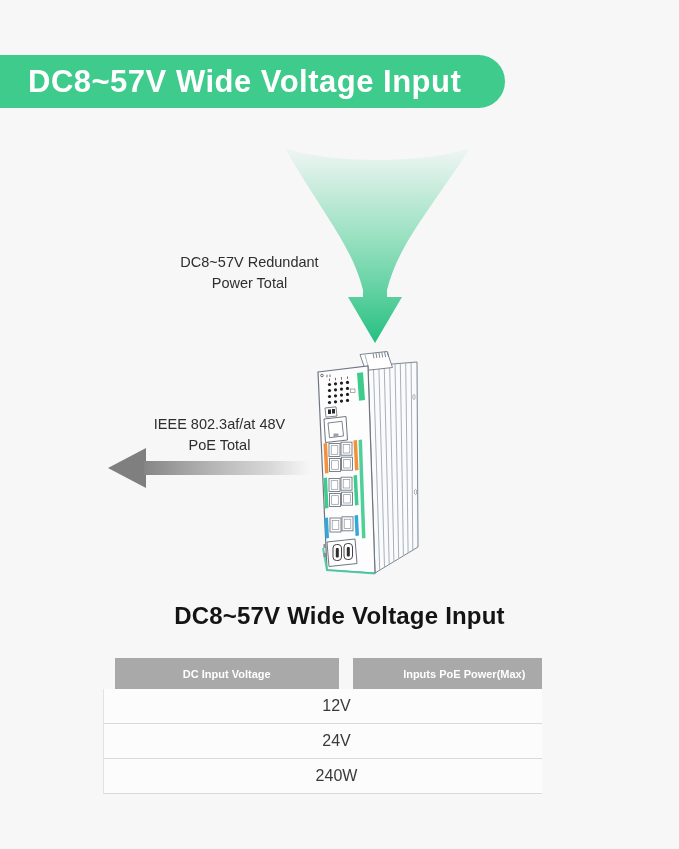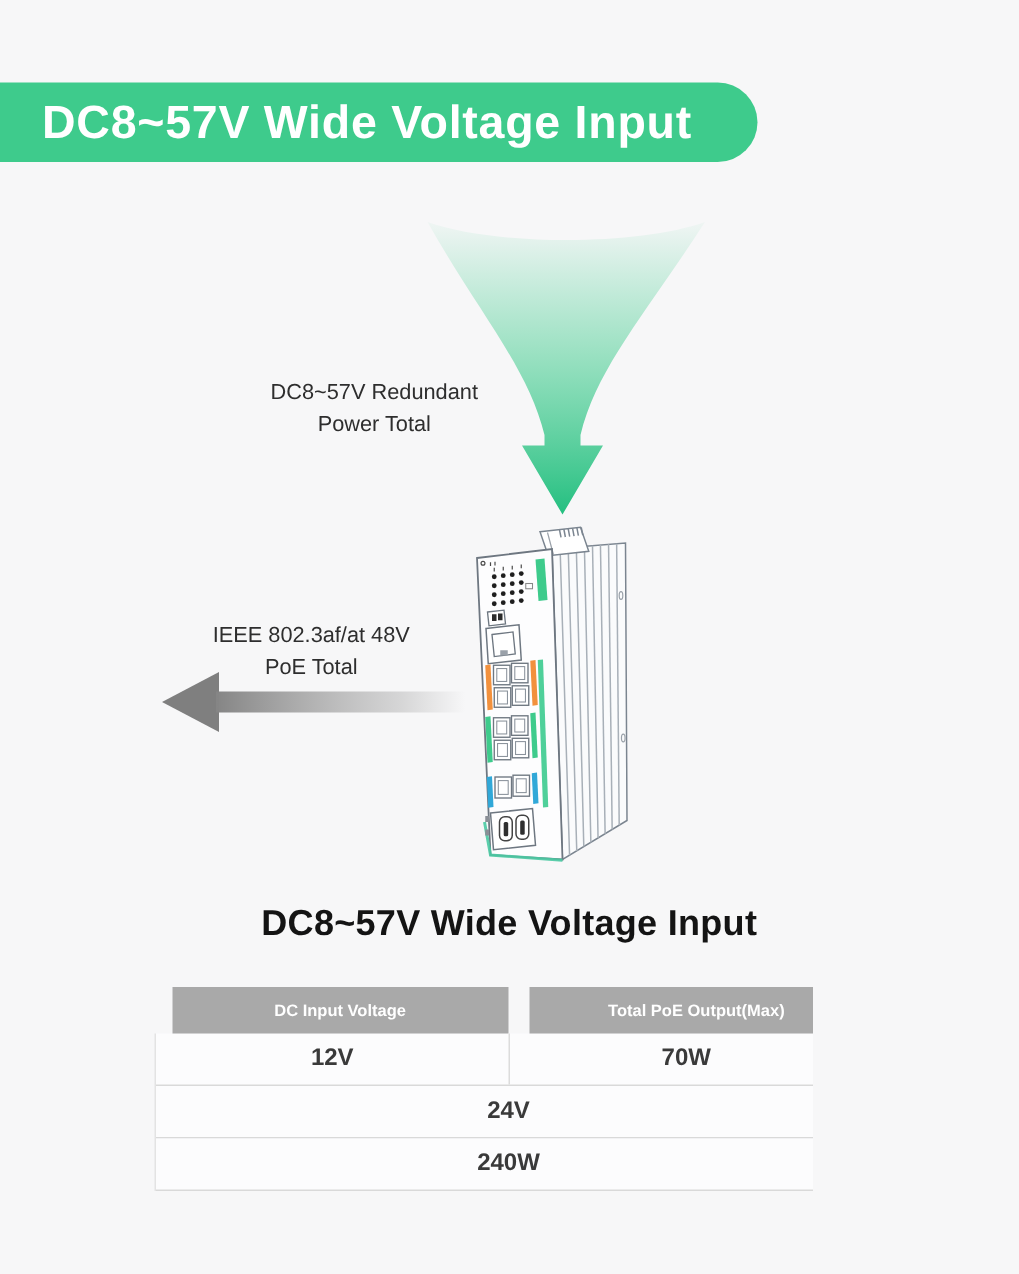--- a/index.html
+++ b/index.html
@@ -12,41 +12,41 @@
     background:#3ecb8c;border-radius:0 27px 27px 0;
     display:flex;align-items:center;padding-left:28px;box-sizing:border-box;
   }
   .banner-title{
     color:#ffffff;font-size:31px;font-weight:700;letter-spacing:.5px;white-space:nowrap;
   }
 
   
   .anno{position:absolute;text-align:center;color:#2e2e2e;font-size:14.5px;line-height:21px;}
   .anno-power{left:147px;top:252px;width:205px;}
-  .anno-poe{left:105px;top:414px;width:205px;}
+  .anno-poe{left:117px;top:414px;width:205px;}
 
   
   .funnel-svg{position:absolute;left:270px;top:140px;width:215px;height:210px;}
   .device-svg{position:absolute;left:290px;top:348px;width:160px;height:235px;}
   .leftarrow-svg{position:absolute;left:100px;top:444px;width:215px;height:50px;}
 
   
   .section-heading{
     position:absolute;left:0;top:602px;width:679px;text-align:center;
     font-size:24px;font-weight:700;color:#141414;letter-spacing:.2px;
   }
 
   
   .spec-table{position:absolute;left:103px;top:658px;width:473px;}
   .thead{display:flex;gap:2px;}
   .th{
     flex:1;height:31px;background:#a9a9a9;color:#ffffff;
     font-size:11px;font-weight:700;display:flex;align-items:center;justify-content:center;margin-left:12px;
   }
-  .tbody{border-left:1px solid #e3e3e3;border-right:1px solid #6d28d9;font-weight:bold;}
+  .tbody{border-left:1px solid #e3e3e3;border-right:6px solid #6d28d9;}
   .tr{display:flex;height:34px;background:#fcfcfd;border-bottom:1px solid #d9d9d9;}
   .td{
     flex:1;display:flex;align-items:center;justify-content:center;
     font-size:16px;color:#3a3a3a;
   }
   .td:first-child{border-right:1px solid #dcdcdc;}
 </style>
 </head>
 <body>
 
@@ -222,26 +222,25 @@
       <rect x="33.5" y="196" width="2.5" height="4" fill="#8a8f96"></rect>
       <rect x="33.5" y="205" width="2.5" height="4" fill="#8a8f96"></rect>
     </g>
   </svg>
 
   <div class="section-heading">DC8~57V Wide Voltage Input</div>
 
   <div class="spec-table">
     <div class="thead">
       <div class="th">DC Input Voltage</div>
-      <div class="th">Total PoE Output(Max)</div>
+      <div class="th">Inputs PoE Power(Max)</div>
     </div>
     <div class="tbody">
       <div class="tr">
         <div class="td">12V</div>
-        <div class="td">70W</div>
       </div>
       <div class="tr">
         <div class="td">24V</div>
       </div>
       <div class="tr">
         <div class="td">240W</div>
       </div>
     </div>
   </div>
 

